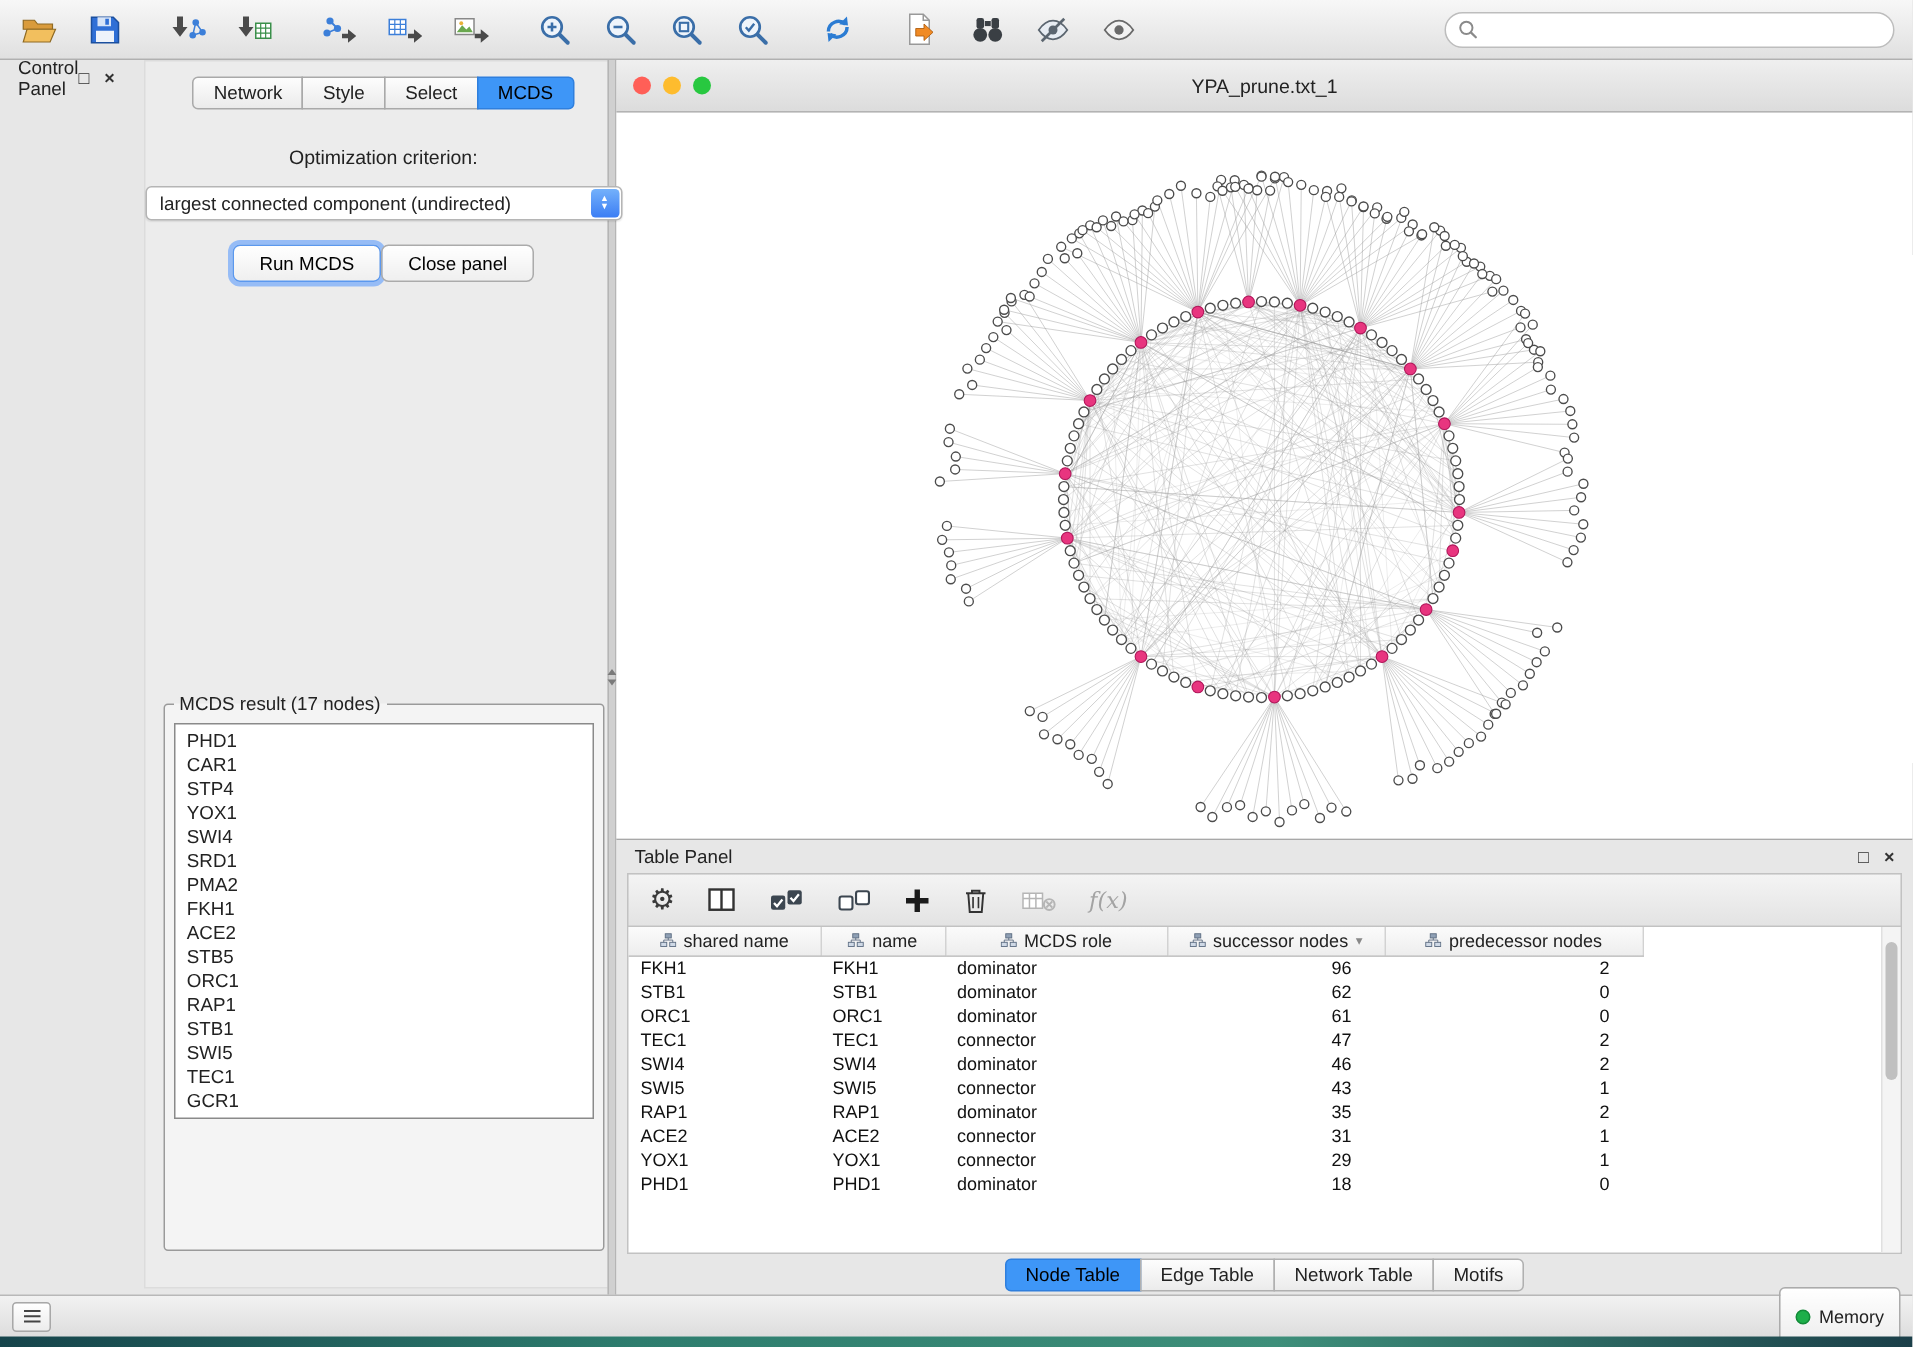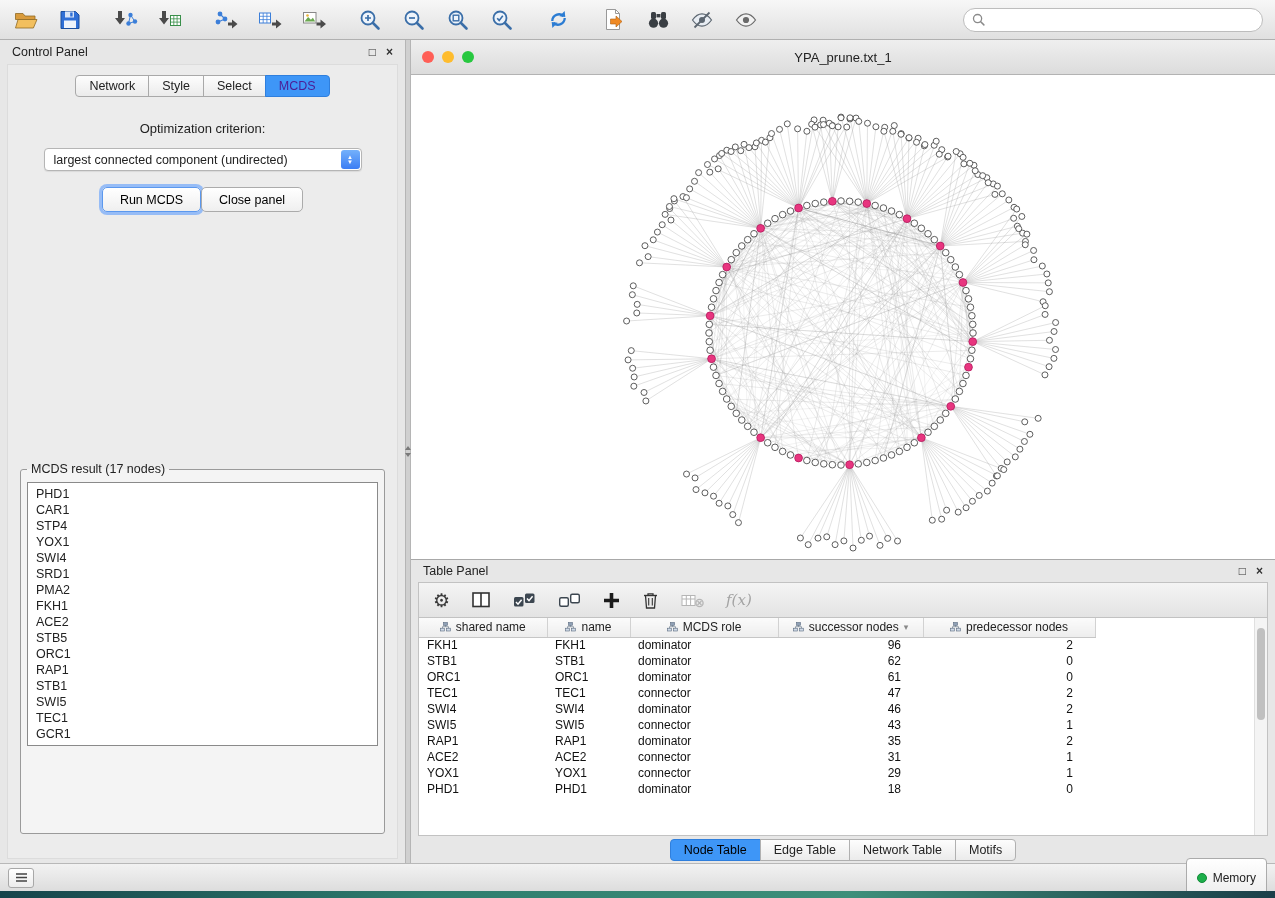--- a/index.html
+++ b/index.html
@@ -9,30 +9,30 @@
 
   
   .toolbar{height:40px;background:linear-gradient(#f7f7f7,#e0e0e0);border-bottom:1px solid #b0b0b0;display:flex;align-items:center;padding:0 12px;flex-shrink:0;}
   .tb-group{display:flex;align-items:center;gap:16px;margin-right:28px;}
   .tb-btn{width:28px;height:28px;display:flex;align-items:center;justify-content:center;cursor:pointer;border-radius:4px;}
   .search-box{margin-left:auto;width:300px;height:24px;border:1px solid #bdbdbd;border-radius:12px;background:#fff;display:flex;align-items:center;padding:0 8px;gap:5px;}
   .search-box input{border:none;outline:none;flex:1;font-size:12px;background:transparent;font-family:"Liberation Sans",sans-serif;}
 
   
   .main{flex:1;display:flex;min-height:0;}
-  .control-panel{width:405px;background:#e7e7e7;display:flex;flex-direction:column;flex-shrink:0;}
+  .control-panel{width:405px;background:#e7e7e7;display:flex;flex-direction:row;flex-shrink:0;}
   .cp-header{height:24px;display:flex;align-items:center;padding:0 12px;font-size:12.5px;}
   .win-icons{margin-left:auto;display:flex;gap:10px;color:#333;font-size:12px;align-items:center;}
   .win-icons span{cursor:pointer;line-height:1;}
   .cp-body{flex:1;background:#ececec;margin:0 7px 4px 7px;border:1px solid #dcdcdc;display:flex;flex-direction:column;min-height:0;}
   .cp-tabs{display:flex;justify-content:center;margin:10px 0 4px;}
   .cp-tab{padding:3px 13px;font-size:12.5px;border:1px solid #a9a9a9;margin-left:-1px;background:linear-gradient(#fdfdfd,#ebebeb);cursor:pointer;color:#222;}
   .cp-tab:first-child{border-radius:4px 0 0 4px;margin-left:0;}
   .cp-tab:last-child{border-radius:0 4px 4px 0;}
-  .cp-tab.active{background:#3e96f7;color:#4c1d95;border-color:#2f7fdd;}
+  .cp-tab.active{background:#3e96f7;color:#000000;border-color:#2f7fdd;}
   .opt-label{text-align:center;margin-top:20px;font-size:13px;}
   .dropdown{width:318px;height:23px;margin:12px auto 0;background:#fff;border:1px solid #b5b5b5;border-radius:4px;display:flex;align-items:center;font-size:12.5px;position:relative;padding:0 24px 0 9px;cursor:pointer;box-shadow:0 1px 1px rgba(0,0,0,.08);}
   .dd-stepper{position:absolute;right:1px;top:1px;bottom:1px;width:19px;background:linear-gradient(#74b1fb,#3c7ef4);border-radius:3px;color:#fff;display:flex;flex-direction:column;align-items:center;justify-content:center;font-size:6px;line-height:5px;}
   .cp-buttons{display:flex;justify-content:center;margin-top:16px;}
   .cp-btn{height:25px;padding:0 17px;background:linear-gradient(#ffffff,#efefef);border:1px solid #ababab;border-radius:5px;font-size:12.5px;font-family:"Liberation Sans",sans-serif;cursor:pointer;}
   .cp-btn.focused{box-shadow:0 0 0 3px rgba(80,150,255,.55);border-color:#5b98ee;}
   .result-box{margin:auto 12px 24px 12px;height:372px;border:1px solid #9a9a9a;border-radius:3px;padding:6px;background:#f4f4f4;display:flex;flex-direction:column;gap:41px;}
   .result-box legend{font-size:12.5px;padding:0 4px;}
   .result-list{flex:1;background:#fff;border:1px solid #8a8a8a;overflow:hidden;padding:3px 8px;}
   .result-item{font-size:12.5px;line-height:16px;cursor:default;}

